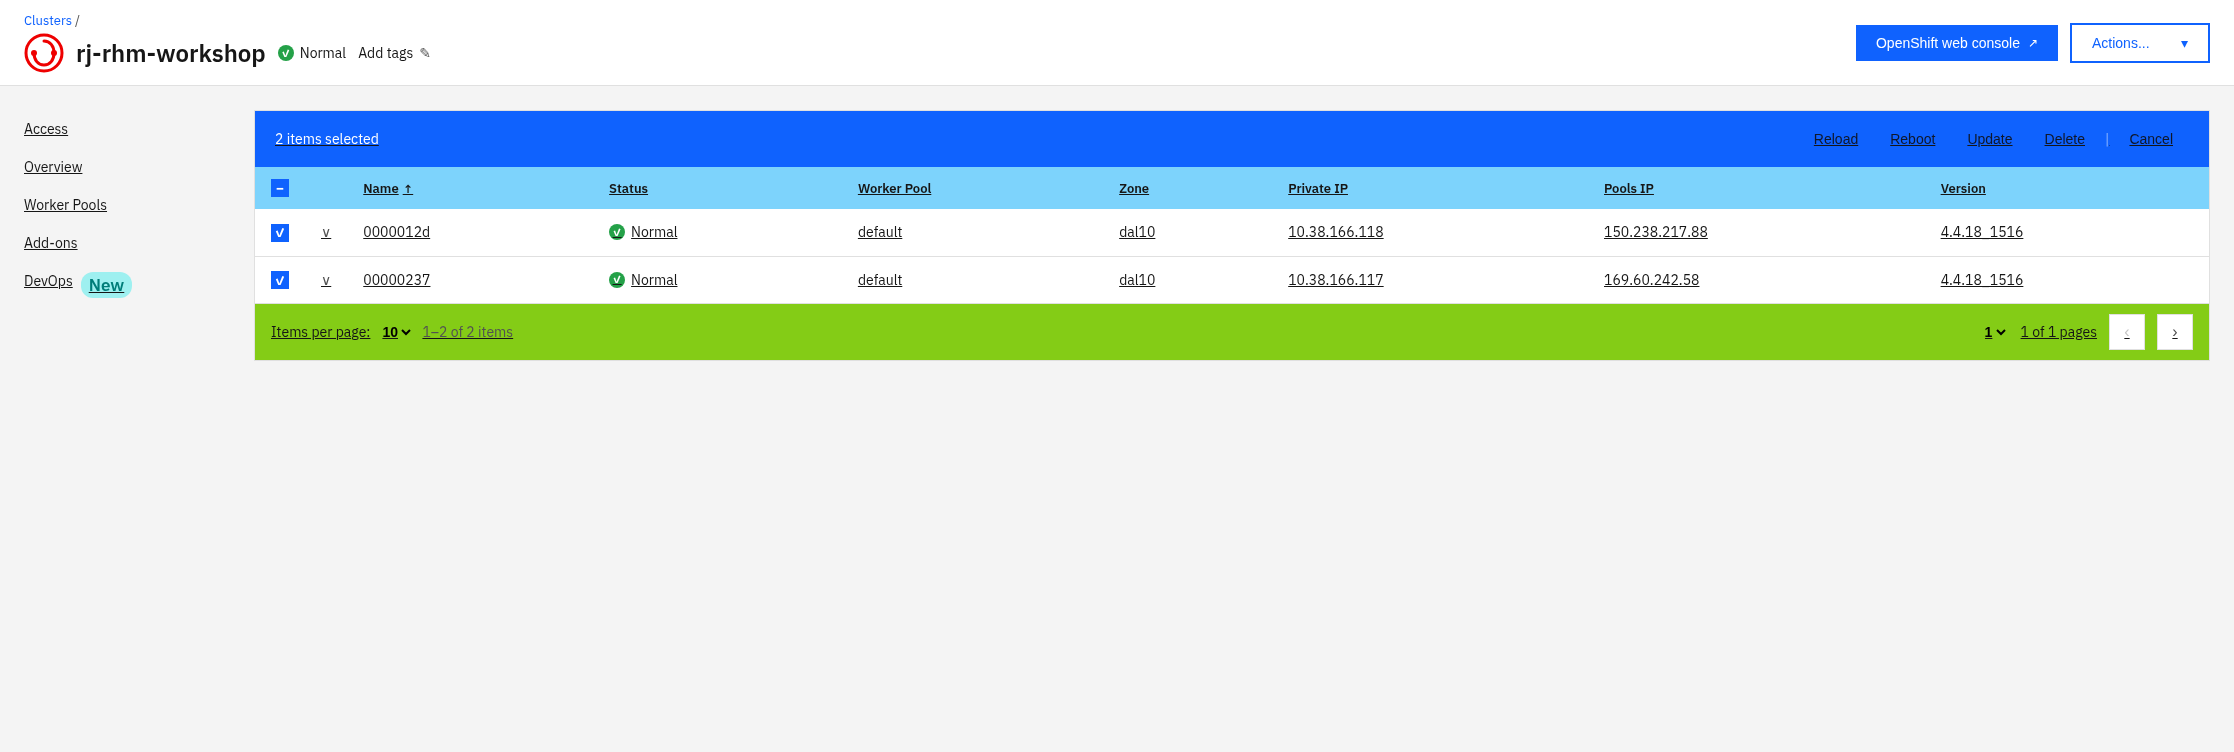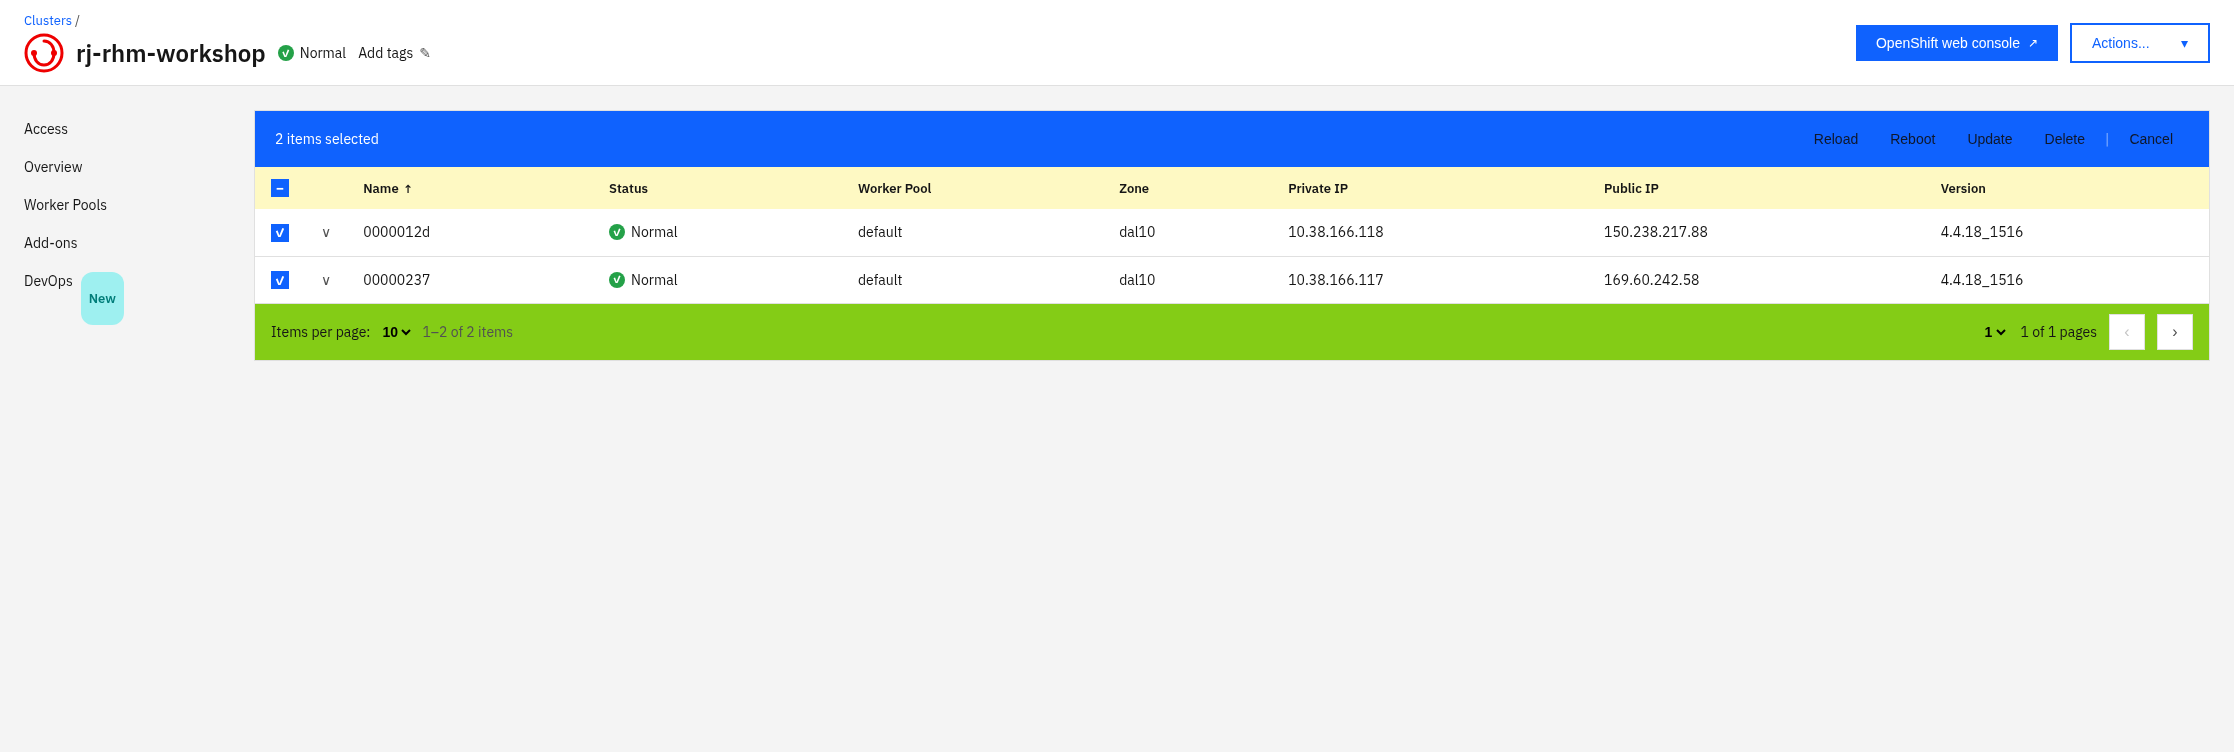--- a/index.html
+++ b/index.html
@@ -91,20 +91,21 @@
       cursor: pointer;
       display: flex;
       align-items: center;
       gap: 8px;
       min-width: 140px;
       justify-content: space-between;
     }
     .main-layout {
       display: flex;
       min-height: calc(100vh - 90px);
+      text-decoration: underline;
     }
     .sidebar {
       width: 230px;
       background: #f4f4f4;
       padding: 24px 0;
       flex-shrink: 0;
     }
     .sidebar-item {
       padding: 10px 24px;
       font-size: 14px;
@@ -117,22 +118,22 @@
       border-left: 3px solid #0f62fe;
     }
     .sidebar-item-devops {
       display: flex;
       align-items: flex-start;
       gap: 8px;
     }
     .new-badge {
       background: #9ef0f0;
       color: #007d79;
-      font-size: 13px;
-      padding: 18px 8px;
+      font-size: 17px;
+      padding: 2px 8px;
       border-radius: 12px;
       font-weight: 600;
     }
     .content {
       flex: 1;
       padding: 24px;
     }
     .selection-bar {
       background: #0f62fe;
       color: white;
@@ -165,21 +166,21 @@
     }
     .table-container {
       background: #fff;
       border: 1px solid #e0e0e0;
     }
     table {
       width: 100%;
       border-collapse: collapse;
     }
     thead tr {
-      background: #fef9c3;
+      background: #7dd3fc;
       margin-top: 36px;
     }
     thead th {
       padding: 12px 16px;
       text-align: left;
       font-weight: 600;
       font-size: 13px;
       color: #161616;
     }
     .th-name {
@@ -387,21 +388,21 @@
             <th>
               <div class="th-name">
                 <span>Name</span>
                 <span class="sort-arrow">↑</span>
               </div>
             </th>
             <th>Status</th>
             <th>Worker Pool</th>
             <th>Zone</th>
             <th>Private IP</th>
-            <th>Public IP</th>
+            <th>Pools IP</th>
             <th>Version</th>
           </tr>
         </thead>
         <tbody>
 
           <tr>
             <td class="checkbox-cell">
               <div class="cb-checked"></div>
             </td>
             <td class="expand-cell">

